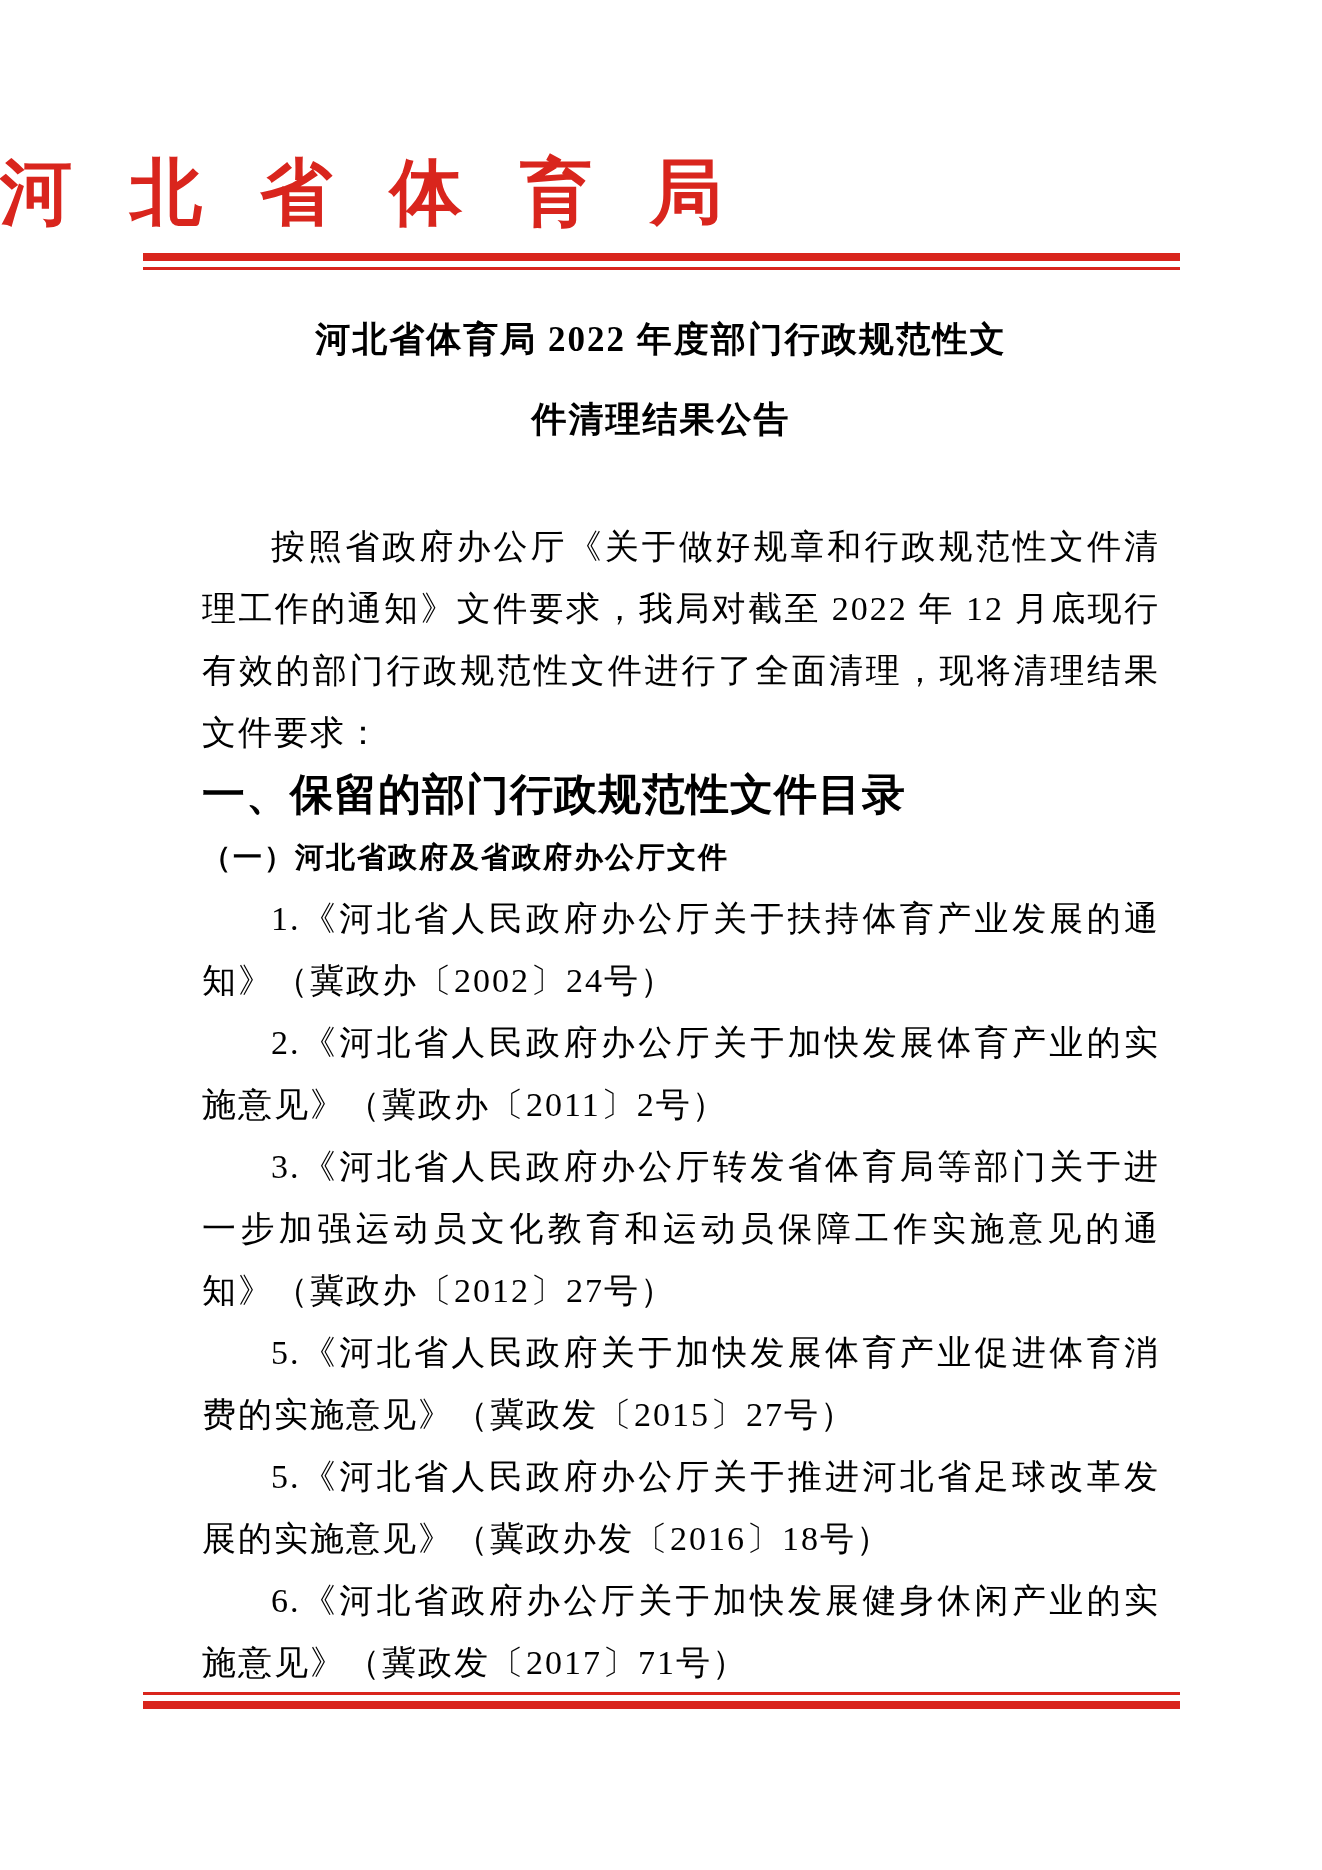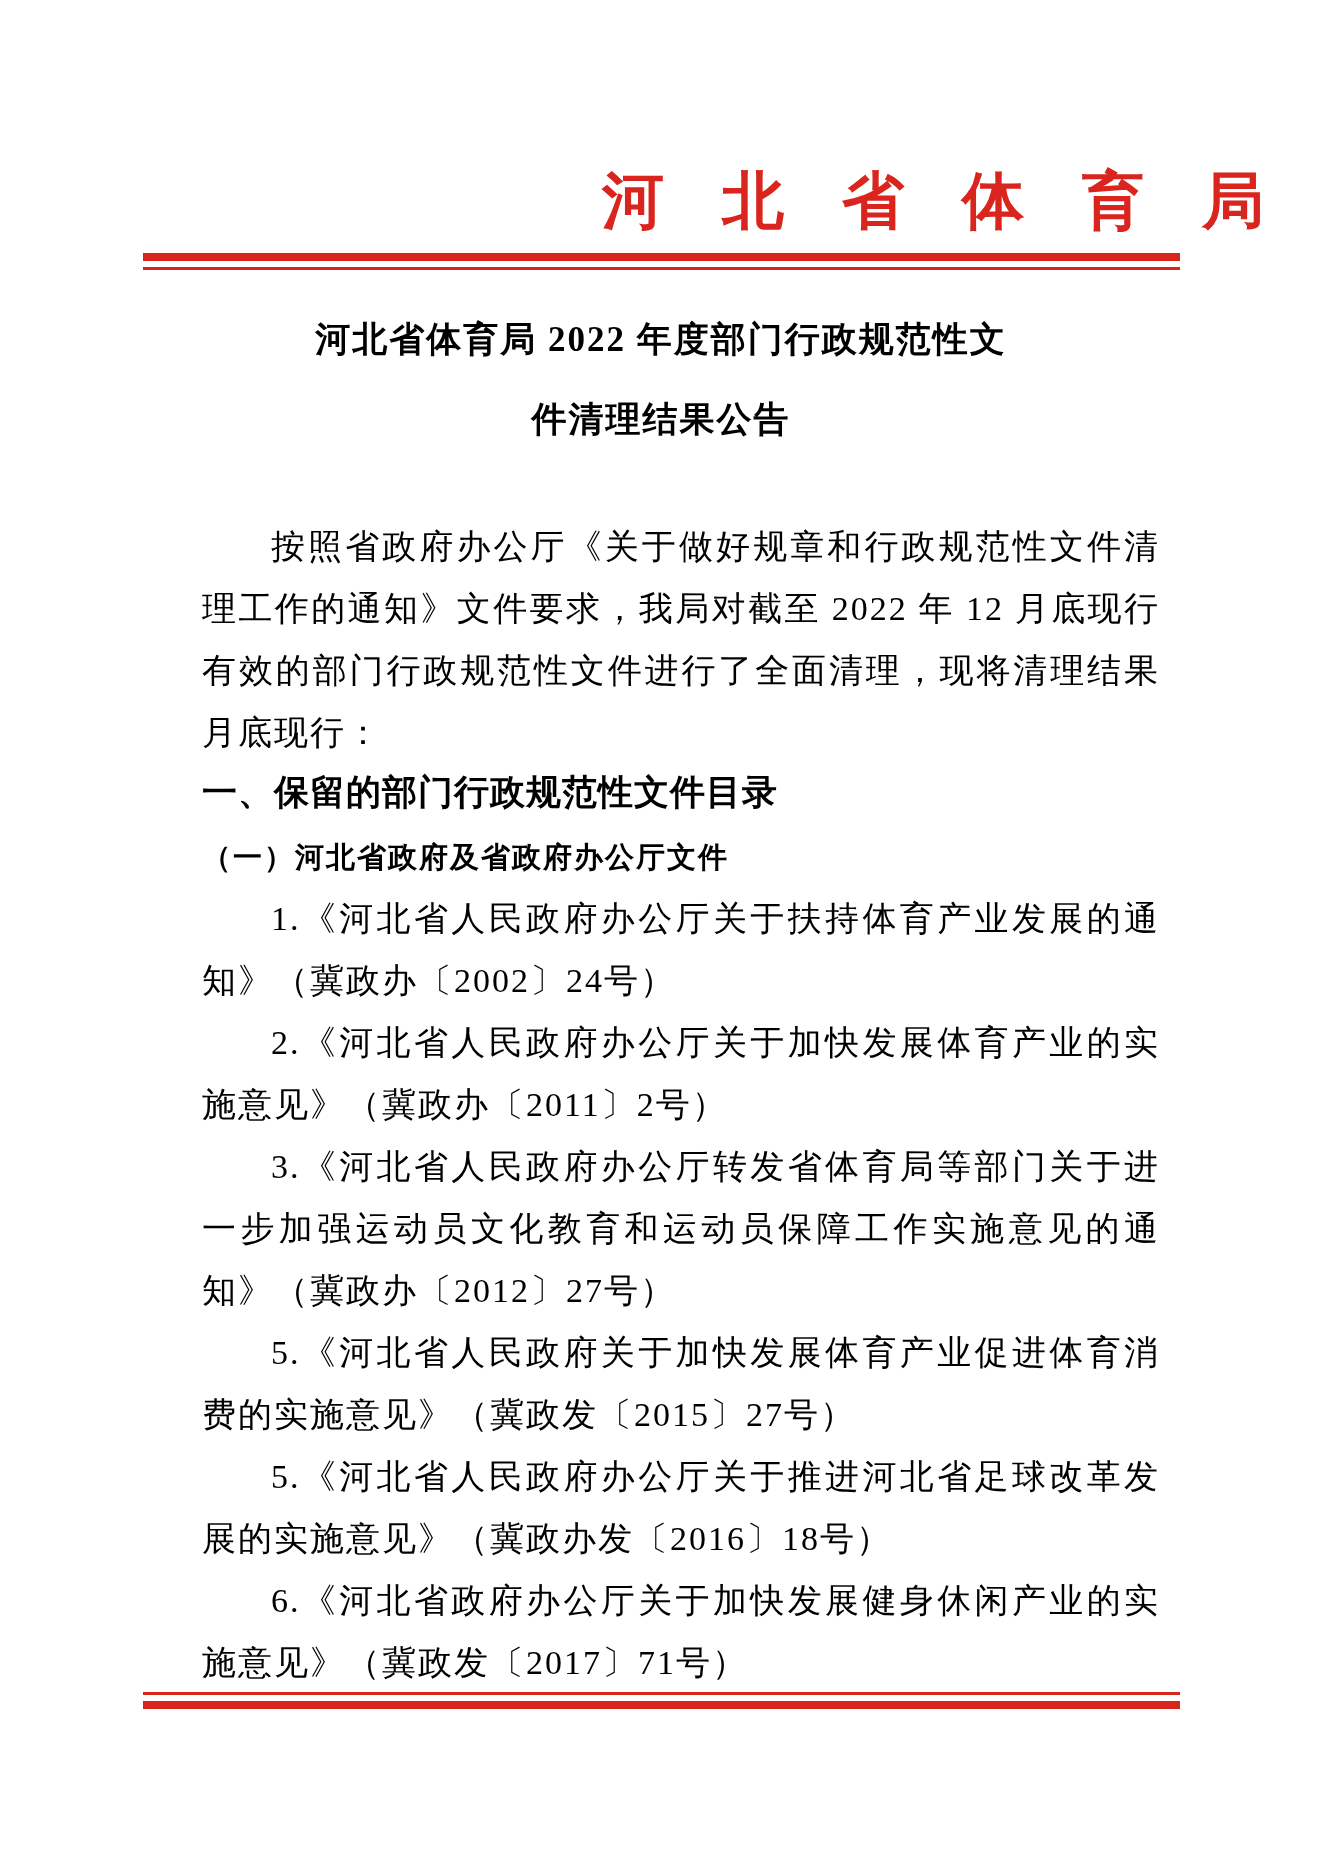--- a/index.html
+++ b/index.html
@@ -14,29 +14,28 @@
     font-family: "Liberation Serif", "DejaVu Serif", serif;
     color: #000000;
   }
 
   
   .masthead {
     position: absolute;
     top: 143px;
     left: 0;
     width: 100%;
-    text-align: right;
+    text-align: left;
     font-family: "Liberation Serif", "DejaVu Serif", serif;
     font-weight: bold;
-    font-size: 62px;
+    font-size: 72px;
     line-height: 100px;
     letter-spacing: 58px;
     color: #d9251d;
     white-space: nowrap;
-    margin-top: 8px;
   }
 
   
   .rule { position: absolute; left: 143px; width: 1037px; }
   .rule-top { top: 253px; }
   .rule-bottom { top: 1692px; }
   .rule .bar-thick { height: 8px; background: #d9251d; }
   .rule .bar-thin  { height: 3px; background: #d9251d; }
   .rule .bar-gap   { height: 6px; background: transparent; }
 
@@ -72,23 +71,23 @@
   }
   .line.just {
     white-space: normal;
     text-align: justify;
     text-align-last: justify;
     text-justify: inter-character;
   }
   .line.indent { padding-left: 69px; }
   .line.body { font-family: "Liberation Serif", "DejaVu Serif", serif; font-weight: normal; }
   .line.heading1 {
-    font-family: Liberation Mono, monospace;
+    font-family: Liberation Serif, serif;
     font-weight: bold;
-    font-size: 35px;
+    font-size: 43px;
     letter-spacing: 1px;
   }
   .line.heading2 {
     font-family: "Liberation Serif", "DejaVu Serif", serif;
     font-weight: bold;
     font-size: 29px;
     letter-spacing: 2px;
   }
 </style>
 </head>
@@ -106,21 +105,21 @@
 
   <div class="doc-title">
     <div>河北省体育局 2022 年度部门行政规范性文</div>
     <div>件清理结果公告</div>
   </div>
 
   <div class="doc-body" id="doc-body">
       <div class="line body indent just">按照省政府办公厅《关于做好规章和行政规范性文件清</div>
       <div class="line body just">理工作的通知》文件要求，我局对截至 2022 年 12 月底现行</div>
       <div class="line body just">有效的部门行政规范性文件进行了全面清理，现将清理结果</div>
-      <div class="line body">月底现行：</div>
+      <div class="line body">文件要求：</div>
       <div class="line heading1">一、保留的部门行政规范性文件目录</div>
       <div class="line heading2">（一）河北省政府及省政府办公厅文件</div>
       <div class="line body indent just">1.《河北省人民政府办公厅关于扶持体育产业发展的通</div>
       <div class="line body">知》（冀政办〔2002〕24号）</div>
       <div class="line body indent just">2.《河北省人民政府办公厅关于加快发展体育产业的实</div>
       <div class="line body">施意见》（冀政办〔2011〕2号）</div>
       <div class="line body indent just">3.《河北省人民政府办公厅转发省体育局等部门关于进</div>
       <div class="line body just">一步加强运动员文化教育和运动员保障工作实施意见的通</div>
       <div class="line body">知》（冀政办〔2012〕27号）</div>
       <div class="line body indent just">5.《河北省人民政府关于加快发展体育产业促进体育消</div>

